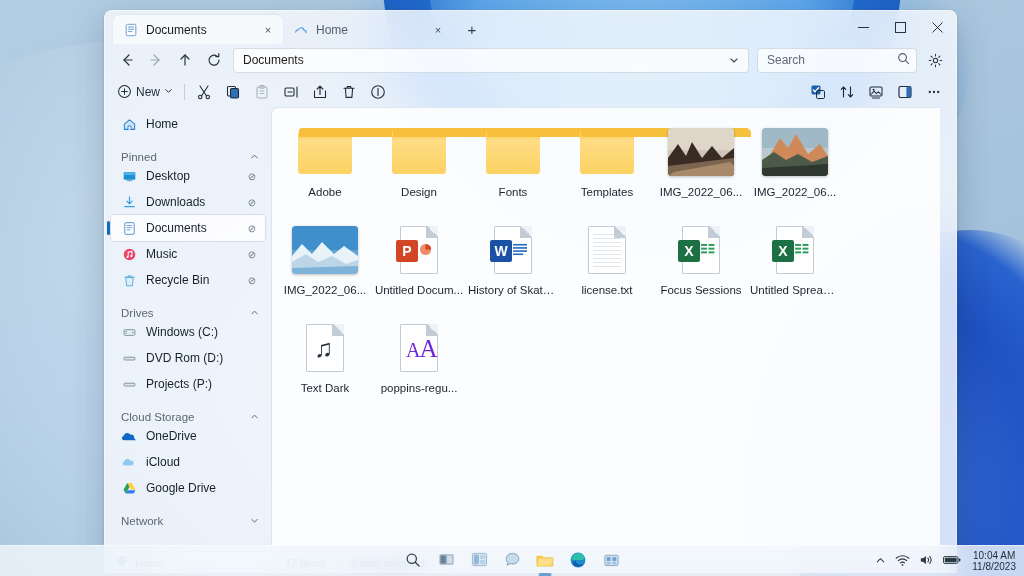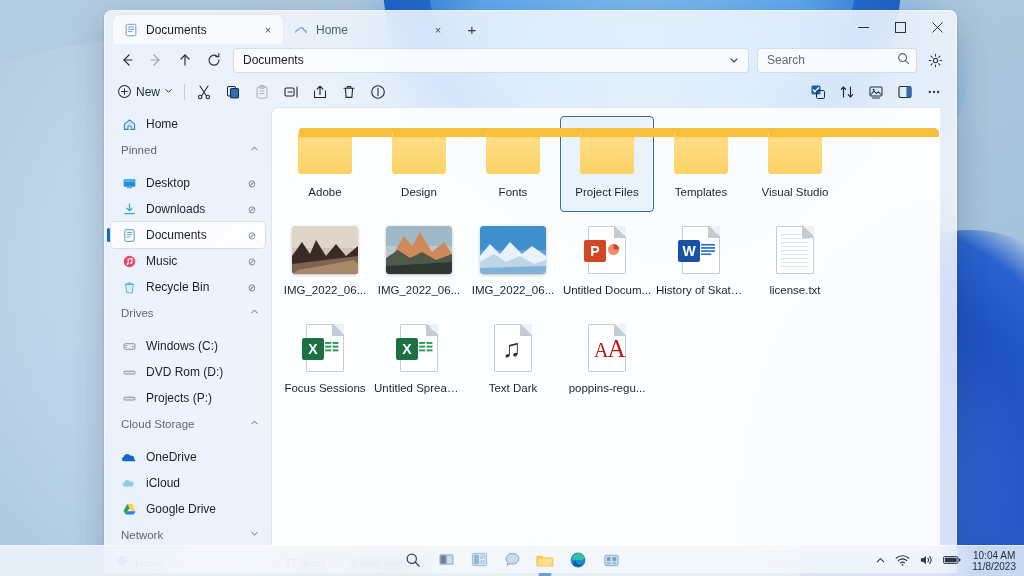--- a/index.html
+++ b/index.html
@@ -113,22 +113,22 @@
     font-size:12px; }
   .nav-item { height:26px; display:flex; align-items:center; gap:9px; padding:0 6px 0 10px;
     border-radius:4px; position:relative; color:#17212b; }
   .nav-item.selected { background:rgba(255,255,255,.8); box-shadow:0 0 0 1px rgba(140,165,190,.25);}
   .nav-item.selected::before { content:""; position:absolute; left:-4px; top:6px; width:3px;
     height:14px; border-radius:2px; background:#0f6cbd; }
   .nav-ico { width:16px; flex:0 0 16px; height:16px; display:flex; align-items:center; justify-content:center;}
   .nav-label { flex:1; white-space:nowrap; }
   .pin { width:14px; flex:0 0 14px; color:#6d7b88; font-size:10px; display:flex;
     align-items:center; justify-content:center; }
-  .nav-group { height:26px; display:flex; align-items:flex-start; padding:0 6px 0 10px;
-    color:#5c6874; font-size:11.5px; margin-top:7px; }
+  .nav-group { height:26px; display:flex; align-items:flex-end; padding:0 6px 0 10px;
+    color:#5c6874; font-size:11.5px; }
   .nav-group .gl { flex:1; }
   .chev { font-size:8px; color:#57636f; }
 
   
   #content { flex:1; background:rgba(252,253,254,.92); border-radius:7px 0 0 0;
     border-left:1px solid rgba(160,180,200,.35); border-top:1px solid rgba(160,180,200,.3);
     margin-right:16px; position:relative; overflow:hidden; padding:8px 16px 0 6px;}
   #grid { display:flex; flex-wrap:wrap; align-content:flex-start; }
   .item { width:94px; height:96px; display:flex; flex-direction:column; align-items:center;
     padding-top:6px; border-radius:4px; border:1px solid transparent; margin:0 0 2px 0;}
@@ -157,21 +157,21 @@
     background:repeating-linear-gradient(to bottom, #dfe6ec 0 1px, transparent 1px 4px); }
   .badge { position:absolute; left:-5px; top:13px; width:22px; height:22px; border-radius:2px;
     display:flex; align-items:center; justify-content:center; color:#fff; font-weight:bold;
     font-size:14px; font-family:"Liberation Sans",sans-serif; }
   .mini { position:absolute; right:3px; top:16px; width:15px; height:13px; }
 
   .thumb { width:66px; height:48px; border-radius:4px; overflow:hidden; position:relative;
     box-shadow:0 1px 3px rgba(0,0,0,.25); }
 
   .music-note { position:absolute; left:7px; top:11px; font-size:25px; color:#2a3440; line-height:1;}
-  .font-aa { position:absolute; left:5px; top:10px; font-size:20px; color:#b91c1c;
+  .font-aa { position:absolute; left:5px; top:10px; font-size:20px; color:#6d28d9;
     font-family:"Liberation Serif",serif; letter-spacing:-1px;}
 
   
   #statusbar { height:22px; flex:0 0 22px; display:flex; align-items:center;
     padding:0 10px; font-size:11px; color:#29353f; gap:0;
     background:rgba(247,250,253,.75); border-top:1px solid rgba(160,180,200,.35);}
   .sb-home { display:flex; align-items:center; gap:7px; width:160px; }
   .sb-seg { padding:0 10px; }
   .sb-sep { width:1px; height:12px; background:rgba(90,110,130,.3); }
   .sb-hl { background:#cfe4f7; border-radius:2px; padding:1px 3px;}
@@ -590,49 +590,29 @@
         <div class="item">
           <div class="ico-wrap">
             <div class="folder">
                 <div class="back"></div>
                 <div class="tab"></div>
                 <div class="front"></div>
               </div>
           </div>
           <div class="item-label">Fonts</div>
         </div>
-        <div class="item selected">
+        <div class="item">
           <div class="ico-wrap">
             <div class="folder">
                 <div class="back"></div>
                 <div class="tab"></div>
                 <div class="front"></div>
               </div>
           </div>
-          <div class="item-label">Project Files</div>
-        </div>
-        <div class="item">
-          <div class="ico-wrap">
-            <div class="folder">
-                <div class="back"></div>
-                <div class="tab"></div>
-                <div class="front"></div>
-              </div>
-          </div>
           <div class="item-label">Templates</div>
-        </div>
-        <div class="item">
-          <div class="ico-wrap">
-            <div class="folder">
-                <div class="back"></div>
-                <div class="tab"></div>
-                <div class="front"></div>
-              </div>
-          </div>
-          <div class="item-label">Visual Studio</div>
         </div>
 
         <div class="item">
           <div class="ico-wrap">
             <div class="thumb">
               <svg width="66" height="48" viewBox="0 0 66 48" preserveAspectRatio="none">
                 <rect width="66" height="48" fill="#cfc6b9"></rect>
                 <rect width="66" height="22" fill="#ddd6c9"></rect>
                 <path d="M0 30 L10 16 L18 28 L24 14 L34 30 L44 18 L54 30 L66 20 V48 H0Z" fill="#3a2b24"></path>
                 <path d="M0 38 L66 30 V48 H0Z" fill="#7c6450"></path>

